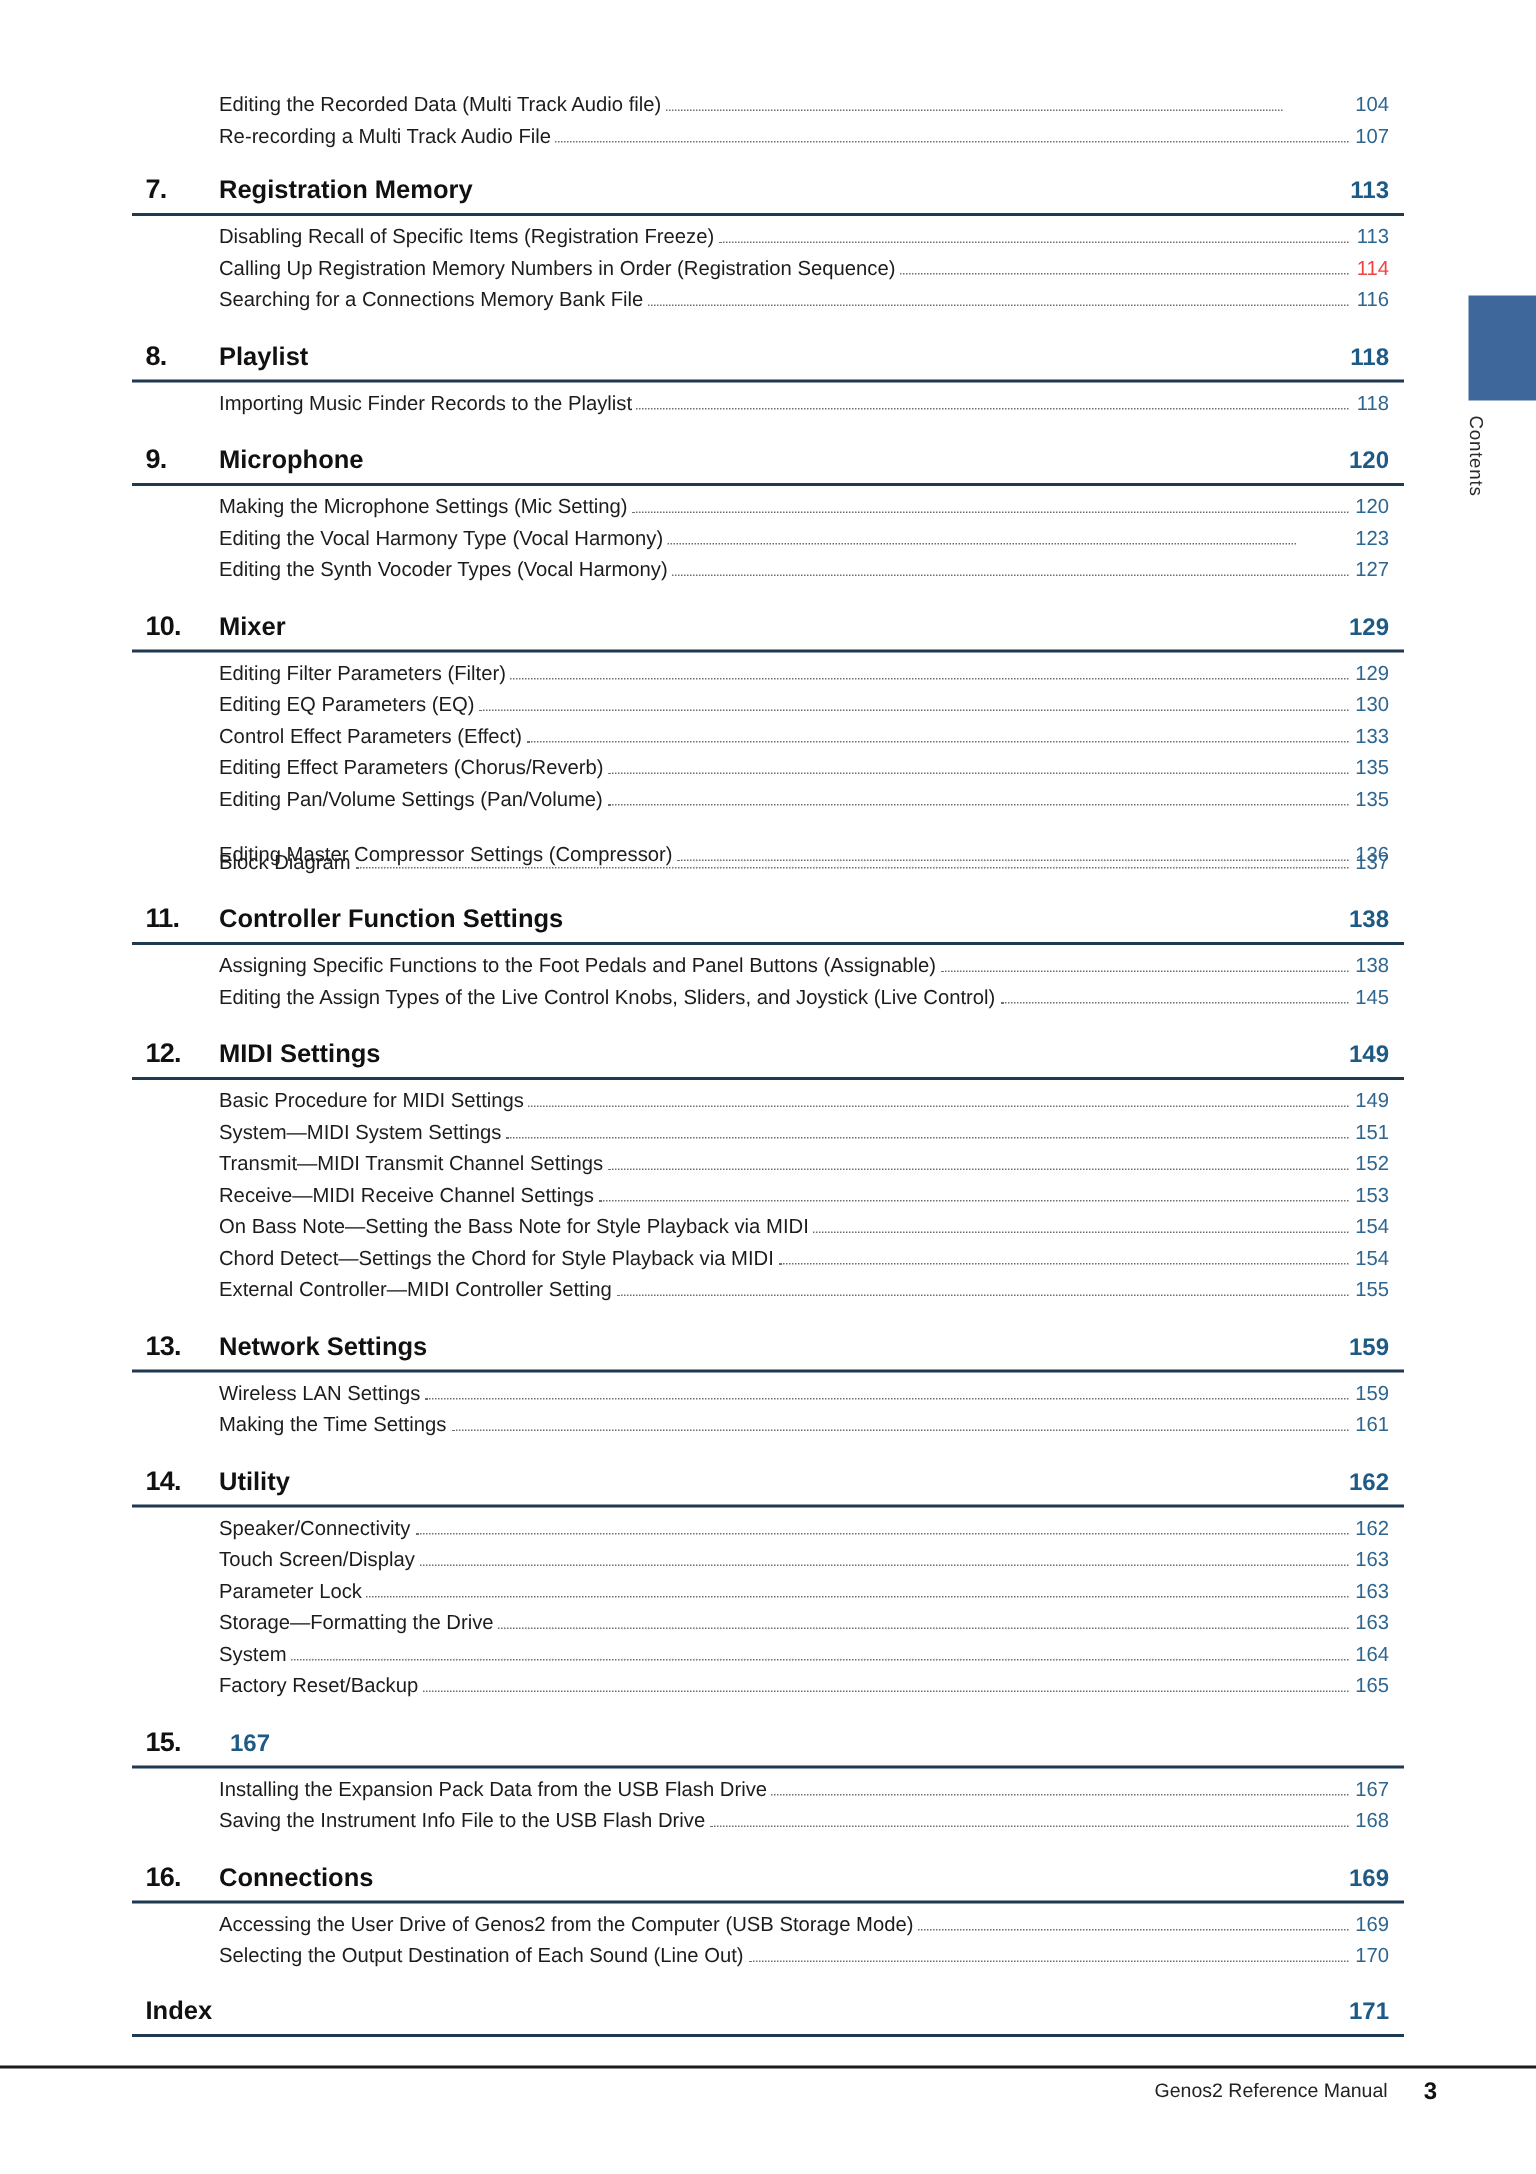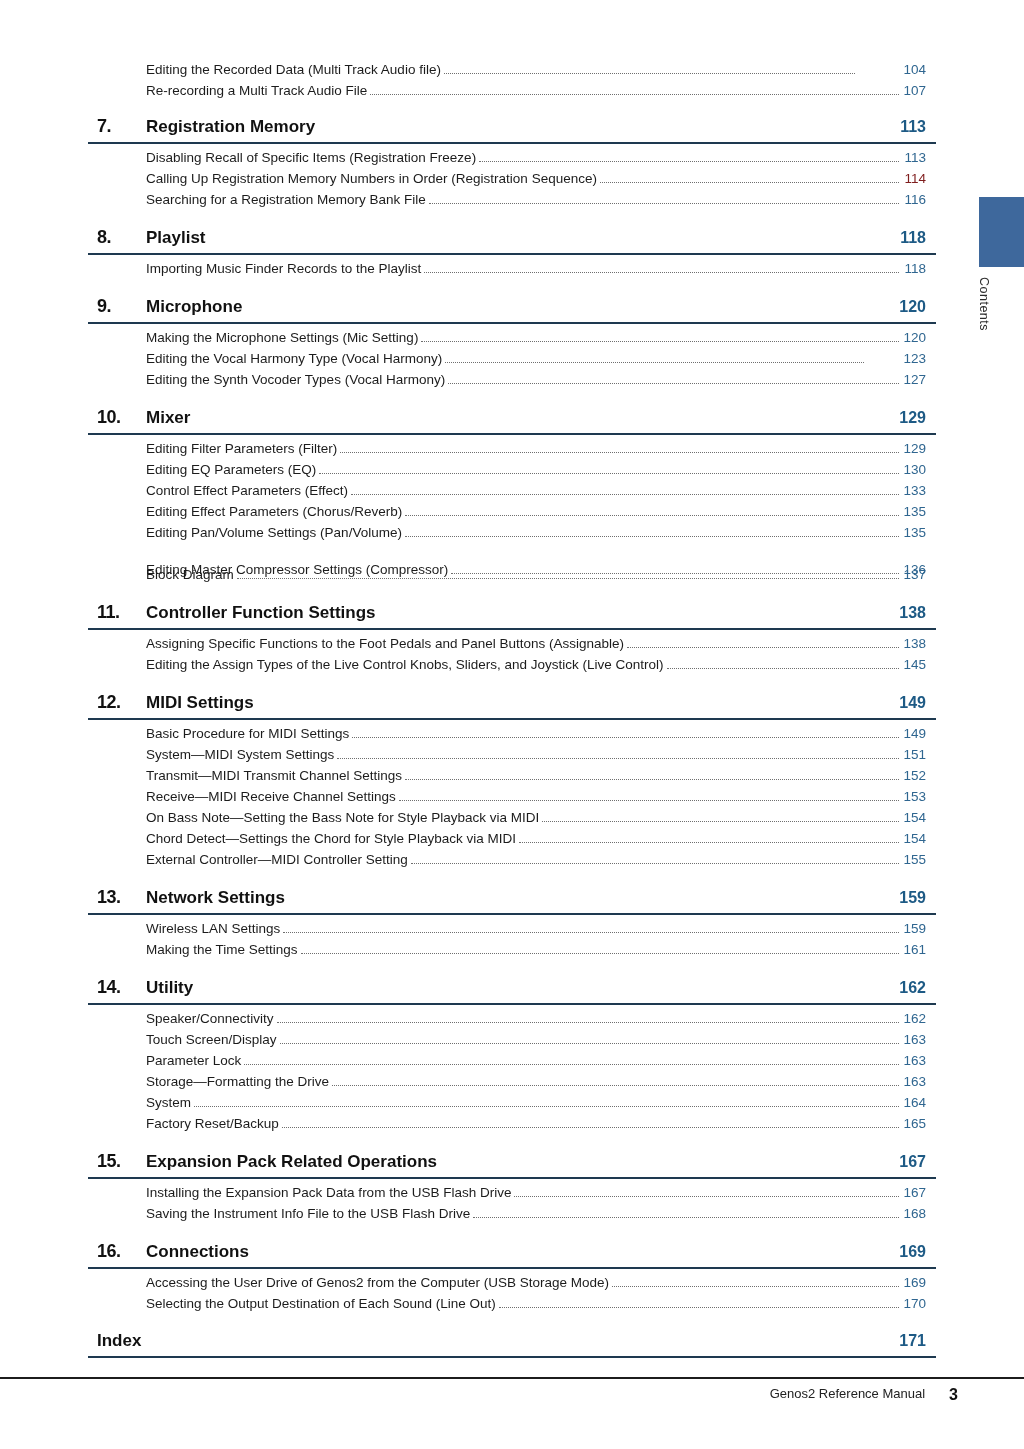--- a/index.html
+++ b/index.html
@@ -135,25 +135,25 @@
     <div class="items">
   <div class="toc-item">
     <span class="toc-item-label">Disabling Recall of Specific Items (Registration Freeze)</span>
     <span class="toc-leader"></span>
     <span class="toc-item-page" style="color: rgb(47, 102, 144);">113</span>
   </div>
 
   <div class="toc-item">
     <span class="toc-item-label">Calling Up Registration Memory Numbers in Order (Registration Sequence)</span>
     <span class="toc-leader"></span>
-    <span class="toc-item-page" style="color: #7f1d1d;">114</span>
-  </div>
-
-  <div class="toc-item">
-    <span class="toc-item-label">Searching for a Registration Memory Bank File</span>
+    <span class="toc-item-page" style="color: #ef4444;">114</span>
+  </div>
+
+  <div class="toc-item">
+    <span class="toc-item-label">Searching for a Connections Memory Bank File</span>
     <span class="toc-leader"></span>
     <span class="toc-item-page" style="color: rgb(47, 102, 144);">116</span>
   </div>
 </div>
   </div>
 
   <div class="section">
     <div class="section-heading" style="border-bottom-color: rgb(30, 57, 80);">
       <span class="chapter-num">8.</span>
       <span class="chapter-title">Playlist</span>
@@ -380,21 +380,20 @@
     <span class="toc-item-label">Factory Reset/Backup</span>
     <span class="toc-leader"></span>
     <span class="toc-item-page" style="color: rgb(47, 102, 144);">165</span>
   </div>
 </div>
   </div>
 
   <div class="section">
     <div class="section-heading" style="border-bottom-color: rgb(30, 57, 80);">
       <span class="chapter-num">15.</span>
-      <span class="chapter-title">Expansion Pack Related Operations</span>
       <span class="chapter-page" style="color: rgb(29, 90, 133);">167</span>
     </div>
     <div class="items">
   <div class="toc-item">
     <span class="toc-item-label">Installing the Expansion Pack Data from the USB Flash Drive</span>
     <span class="toc-leader"></span>
     <span class="toc-item-page" style="color: rgb(47, 102, 144);">167</span>
   </div>
 
   <div class="toc-item">

